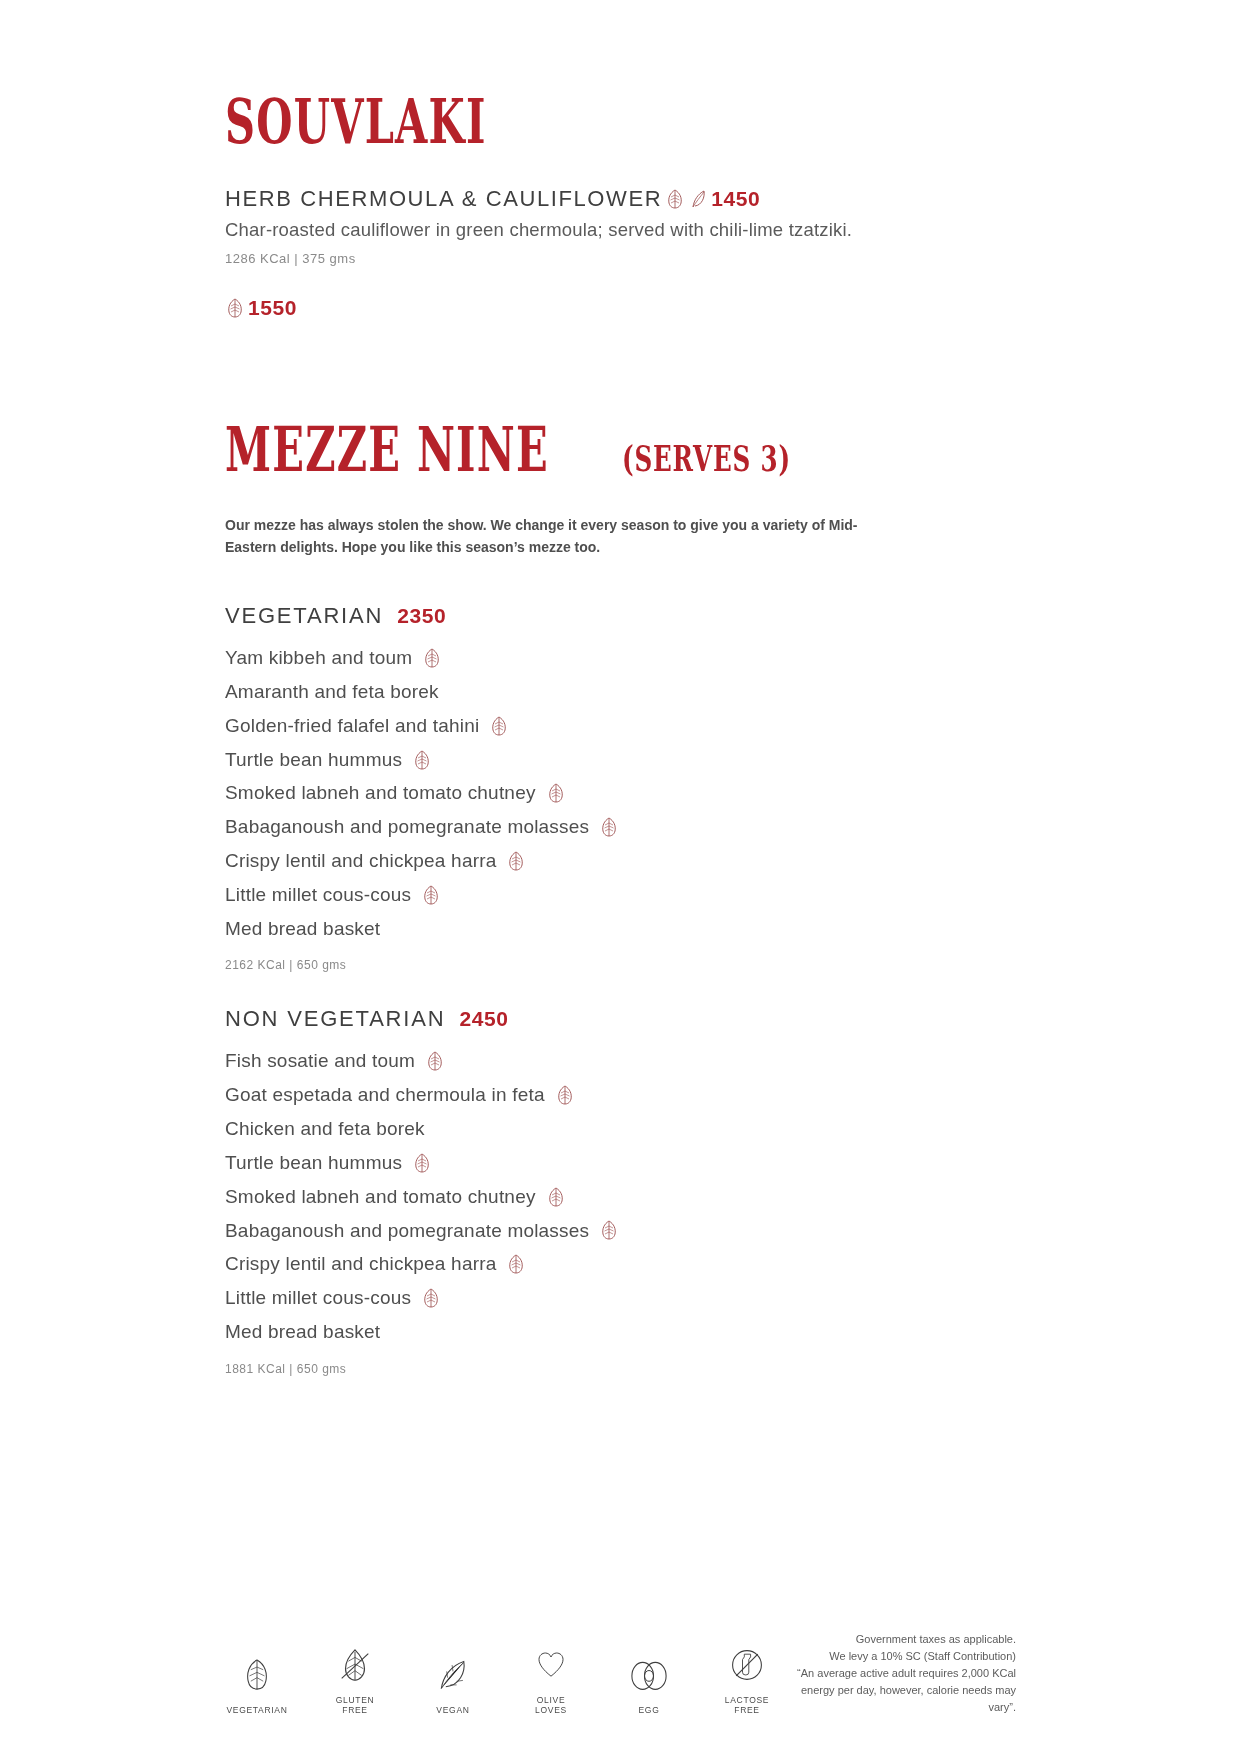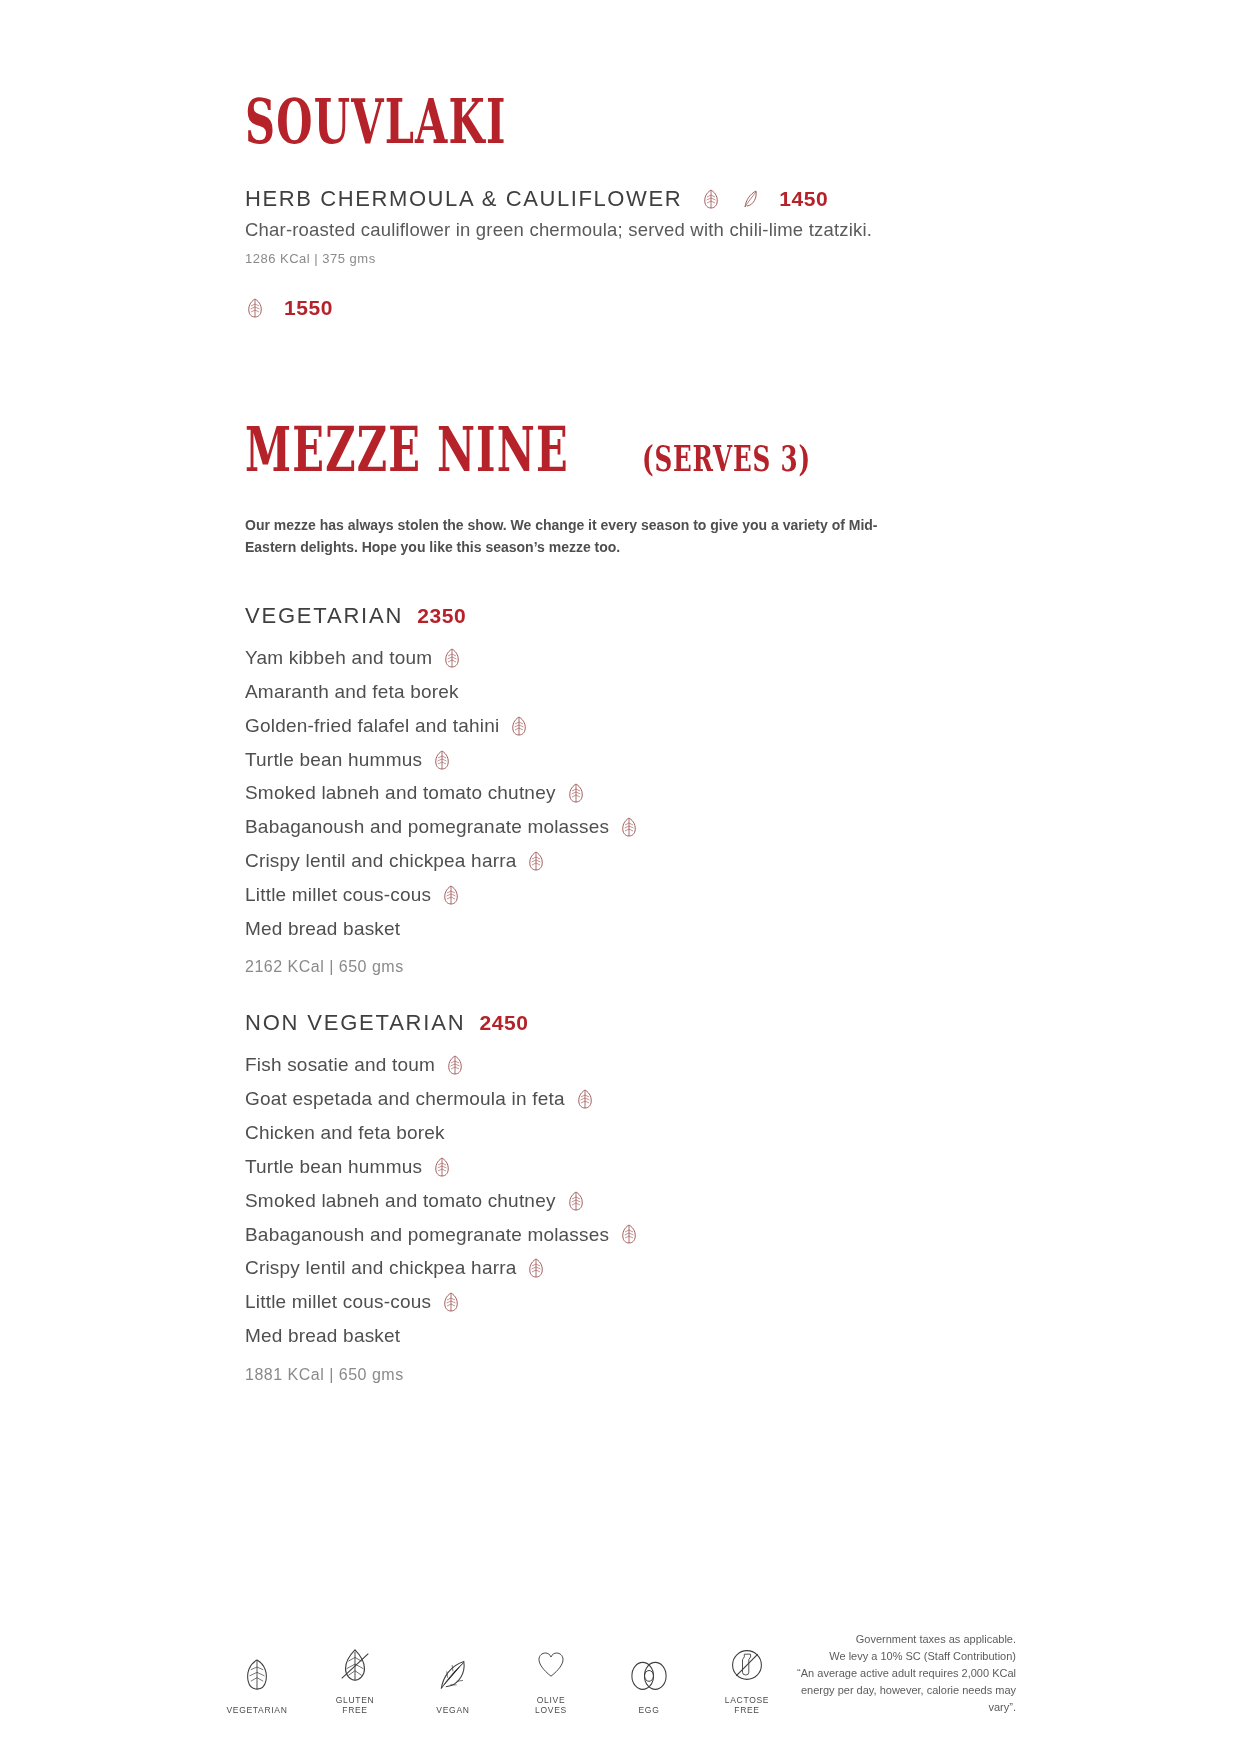--- a/index.html
+++ b/index.html
@@ -15,21 +15,20 @@
     font-family: "Liberation Sans", sans-serif;
     color: #4a4a4a;
     overflow: hidden;
   }
   .page {
     position: absolute;
     left: 0; top: 0;
     width: 1121px;
     height: 1754px;
     padding: 100px 225px 16px 225px;
-    margin-left: 20px;
   }
 
   
   .section-head {
     display: flex;
     align-items: baseline;
     gap: 14px;
     margin: 0 0 34px 0;
   }
   .section-title {
@@ -52,21 +51,21 @@
     transform: scaleX(0.82) scaleY(1.15);
     transform-origin: left bottom;
     margin-left: -22px;
   }
 
   
   .dish { margin-bottom: 30px; }
   .dish-title-row {
     display: flex;
     align-items: center;
-    gap: 19px;
+    gap: 3px;
     margin-bottom: 5px;
   }
   .dish-name {
     font-size: 22px;
     letter-spacing: 1.6px;
     color: #3f3f3f;
     font-weight: normal;
   }
   .dish-price {
     font-size: 21px;
@@ -117,21 +116,21 @@
   .combo-item {
     display: flex;
     align-items: center;
     gap: 10px;
     font-size: 19px;
     color: #4f4f4f;
     line-height: 1.78;
     letter-spacing: 0.2px;
   }
   .combo-meta {
-    font-size: 16px;
+    font-size: 12px;
     color: #8a8a8a;
     letter-spacing: 0.5px;
     margin-top: 13px;
   }
 
   .icon-leaf { display: inline-block; width: 20px; height: 22px; }
   .icon-leaf svg { display: block; }
   .gap-a { height: 78px; }
 
   

